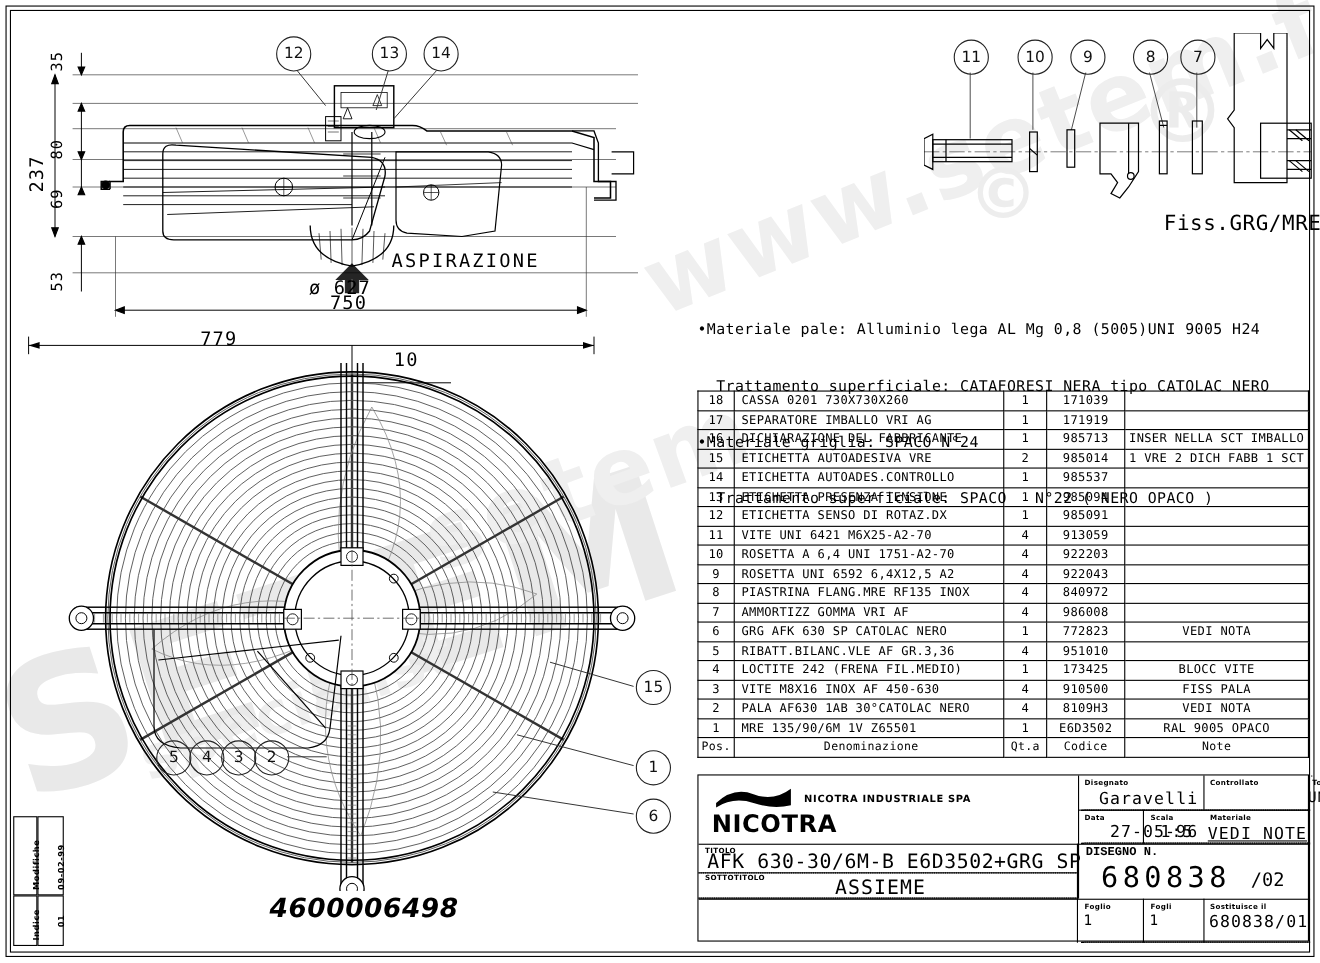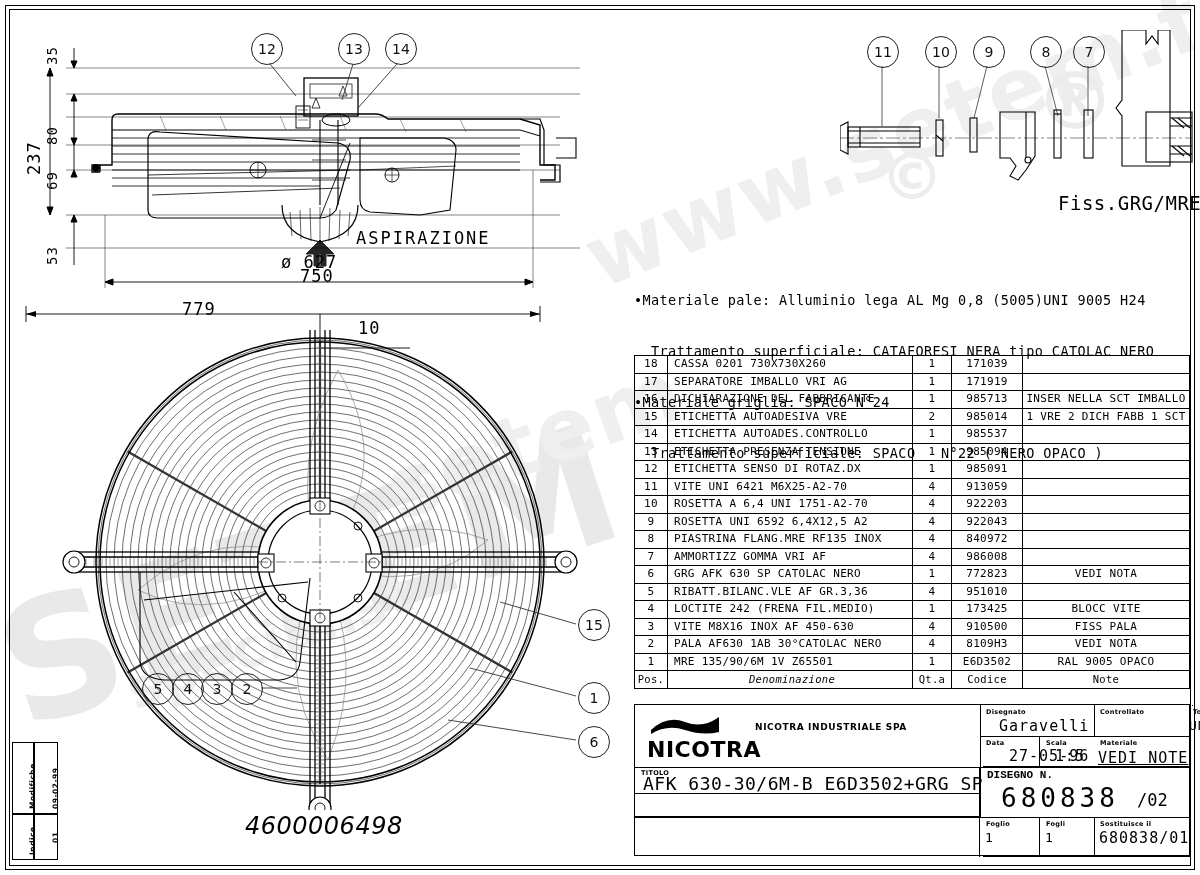--- a/index.html
+++ b/index.html
@@ -67,21 +67,21 @@
   
   #revstrip{position:absolute;left:12px;top:742px;width:46px;height:118px;}
   #revstrip .cell{position:absolute;border:0.8px solid #000;box-sizing:border-box;}
   .vtxt{position:absolute;transform:rotate(-90deg);transform-origin:0 0;
         font-size:7.5px;letter-spacing:0.5px;white-space:nowrap;
         font-family:"DejaVu Sans","Liberation Sans",sans-serif;font-weight:bold;}
 
   
   #bigcode{position:absolute;left:245px;top:812px;
            font-family:"DejaVu Sans","Liberation Sans",sans-serif;
-           font-weight:normal;font-style:italic;font-size:24px;letter-spacing:0.5px;}
+           font-weight:bold;font-style:italic;font-size:24px;letter-spacing:0.5px;}
 
   svg{display:block;}
   .noselect{user-select:none;}
 </style>
 </head>
 <body>
 
 <div id="sheet">
 
   <div class="wm wmbig noselect" style="left:-10px;top:480px;transform:rotate(-18deg);">SETEM</div>
@@ -637,21 +637,21 @@
         </tr>
         <tr>
           <td class="c-pos">1</td>
           <td class="c-den">MRE 135/90/6M 1V Z65501</td>
           <td class="c-qta">1</td>
           <td class="c-cod">E6D3502</td>
           <td class="c-note">RAL 9005 OPACO</td>
         </tr>
         <tr class="head">
           <td class="c-pos" style="text-align: center;">Pos.</td>
-          <td class="c-den" style="text-align: center; font-style: italic;">Denominazione</td>
+          <td class="c-den" style="text-align: center;">Denominazione</td>
           <td class="c-qta" style="text-align: center;">Qt.a</td>
           <td class="c-cod" style="text-align: center;">Codice</td>
           <td class="c-note" style="text-align: center;">Note</td>
         </tr>
       </tbody>
   </table>
 
   <div id="titleblock">
 
     <div class="tb-line" style="left:0;top:62px;width:556px;height:1.3px;"></div>
@@ -670,21 +670,21 @@
     <div class="tb-line" style="left:348px;top:31px;width:208px;height:0;border-bottom:1.2px dotted #000;"></div>
     <div class="tb-line" style="left:348px;top:61px;width:208px;height:0;border-bottom:1.2px dotted #000;"></div>
     <div class="tb-line" style="left:348px;top:151px;width:208px;height:0;border-bottom:1.2px dotted #000;"></div>
 
     <div style="position:absolute;left:14px;top:9px;">
       <svg width="72" height="22">
           <path d="M2 16 Q18 1 36 8 Q54 15 70 3 L70 18 Q54 22 36 16 Q18 10 2 20 Z" fill="#000"></path>
         </svg>
     </div>
     <div class="nicotra" style="position:absolute;left:12px;top:32px;">NICOTRA</div>
-    <div class="nicind" style="position:absolute;left:96px;top:17px;margin-left:24px;">NICOTRA INDUSTRIALE SPA</div>
+    <div class="nicind" style="position:absolute;left:96px;top:17px;">NICOTRA INDUSTRIALE SPA</div>
 
     <div style="position:absolute;left:348px;top:2px;width:110px;height:29px;">
       <div class="tb-lbl">Disegnato</div>
       <div class="tb-val" style="left:16px;top:10px;font-size:15px;">Garavelli</div>
     </div>
 
     <div style="position:absolute;left:462px;top:2px;width:90px;height:29px;">
       <div class="tb-lbl">Controllato</div>
       <div class="tb-val" style="left:4px;top:10px;font-size:14px;"></div>
     </div>
@@ -707,20 +707,24 @@
     <div style="position:absolute;left:462px;top:33px;width:94px;height:28px;">
       <div class="tb-lbl">Materiale</div>
       <div class="tb-val" style="left:1px;top:11px;font-size:15px;text-decoration:underline;">VEDI NOTE</div>
     </div>
 
     <div style="position:absolute;left:6px;top:64px;width:338px;height:24px;">
       <div class="tb-lbl" style="left:0;top:0;">TITOLO</div>
       <div class="tb-val" style="left:2px;top:4px;font-size:18px;letter-spacing:0.5px;">AFK 630-30/6M-B E6D3502+GRG SP</div>
     </div>
 
+    <div style="position:absolute;left:6px;top:89px;width:338px;height:22px;">
+      <div class="tb-lbl" style="left:0;top:0;">SOTTOTITOLO</div>
+      <div class="tb-val" style="left:118px;top:3px;font-size:18px;letter-spacing:1px;">ASSIEME</div>
+    </div>
 
     <div style="position:absolute;left:350px;top:64px;width:204px;height:46px;">
       <div style="position:absolute;left:2px;top:0;font-family:Liberation Mono, monospace;font-weight:bold;font-size:11px;">DISEGNO N.</div>
       <div style="position:absolute;left:16px;top:14px;font-size:26px;letter-spacing:4px;">680838</div>
       <div style="position:absolute;left:152px;top:21px;font-size:17px;">/02</div>
     </div>
 
     <div style="position:absolute;left:348px;top:114px;width:54px;height:36px;">
       <div class="tb-lbl">Foglio</div>
       <div class="tb-val" style="left:2px;top:11px;font-size:13px;">1</div>

